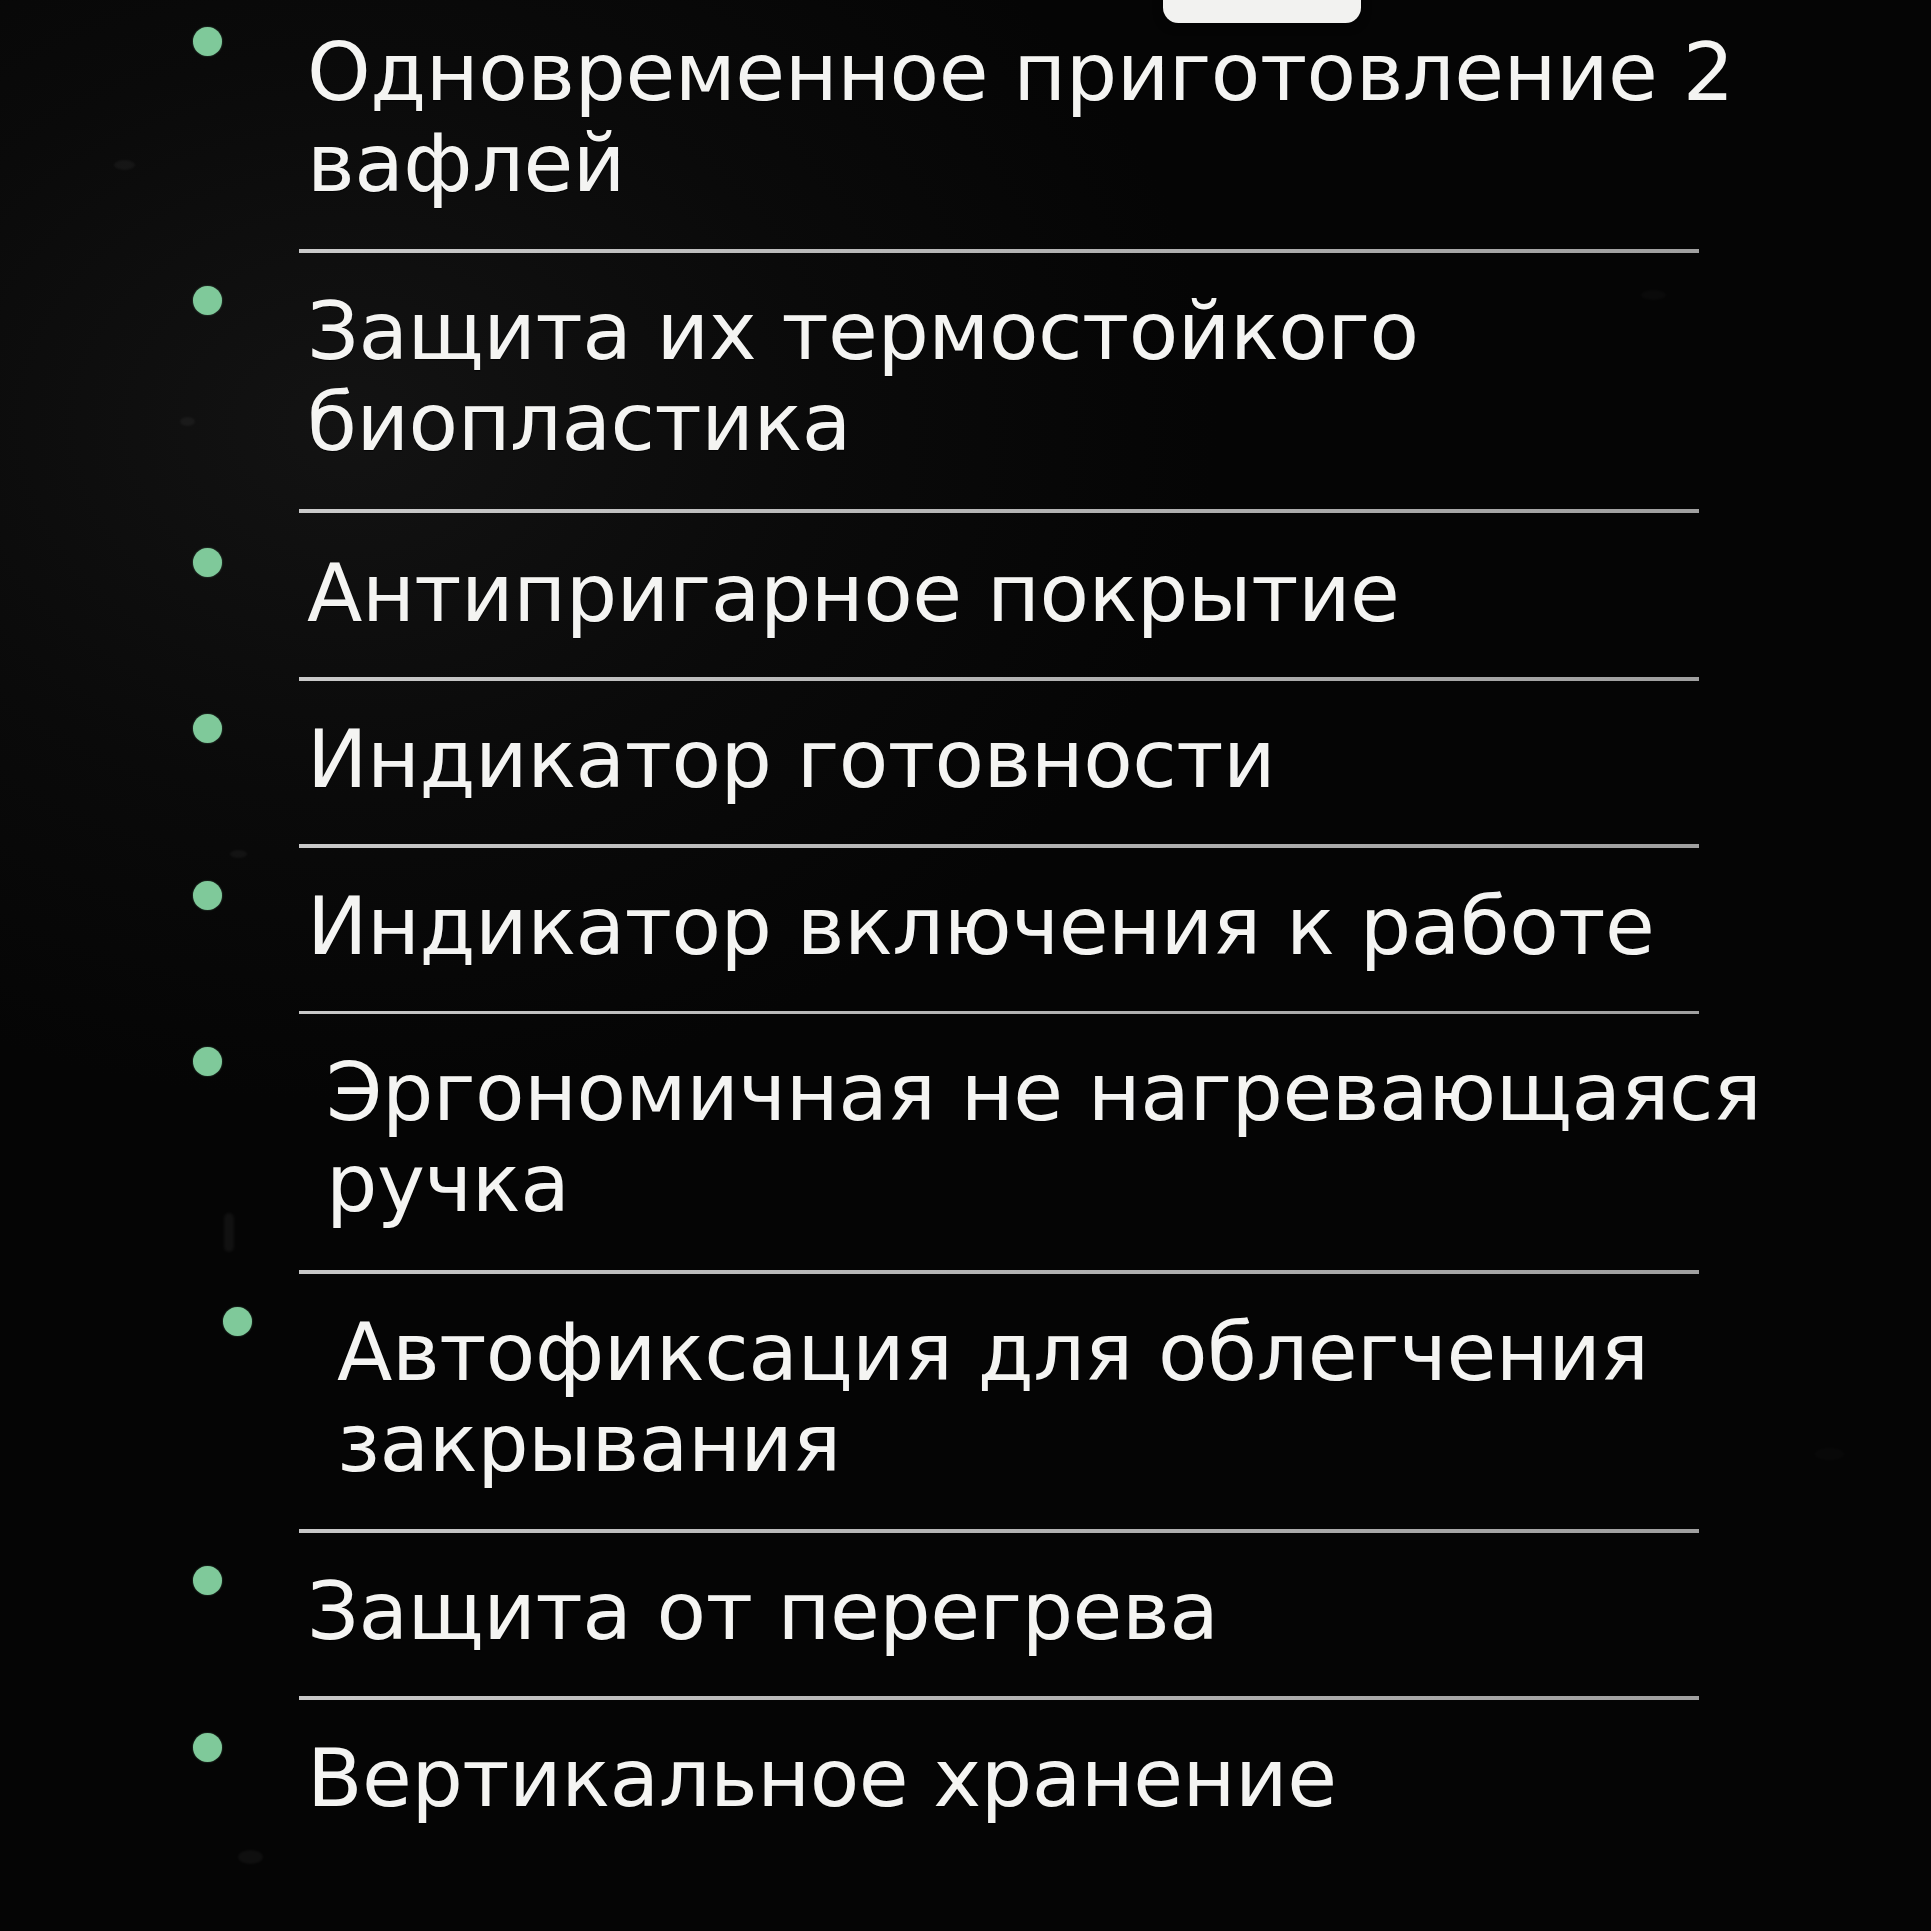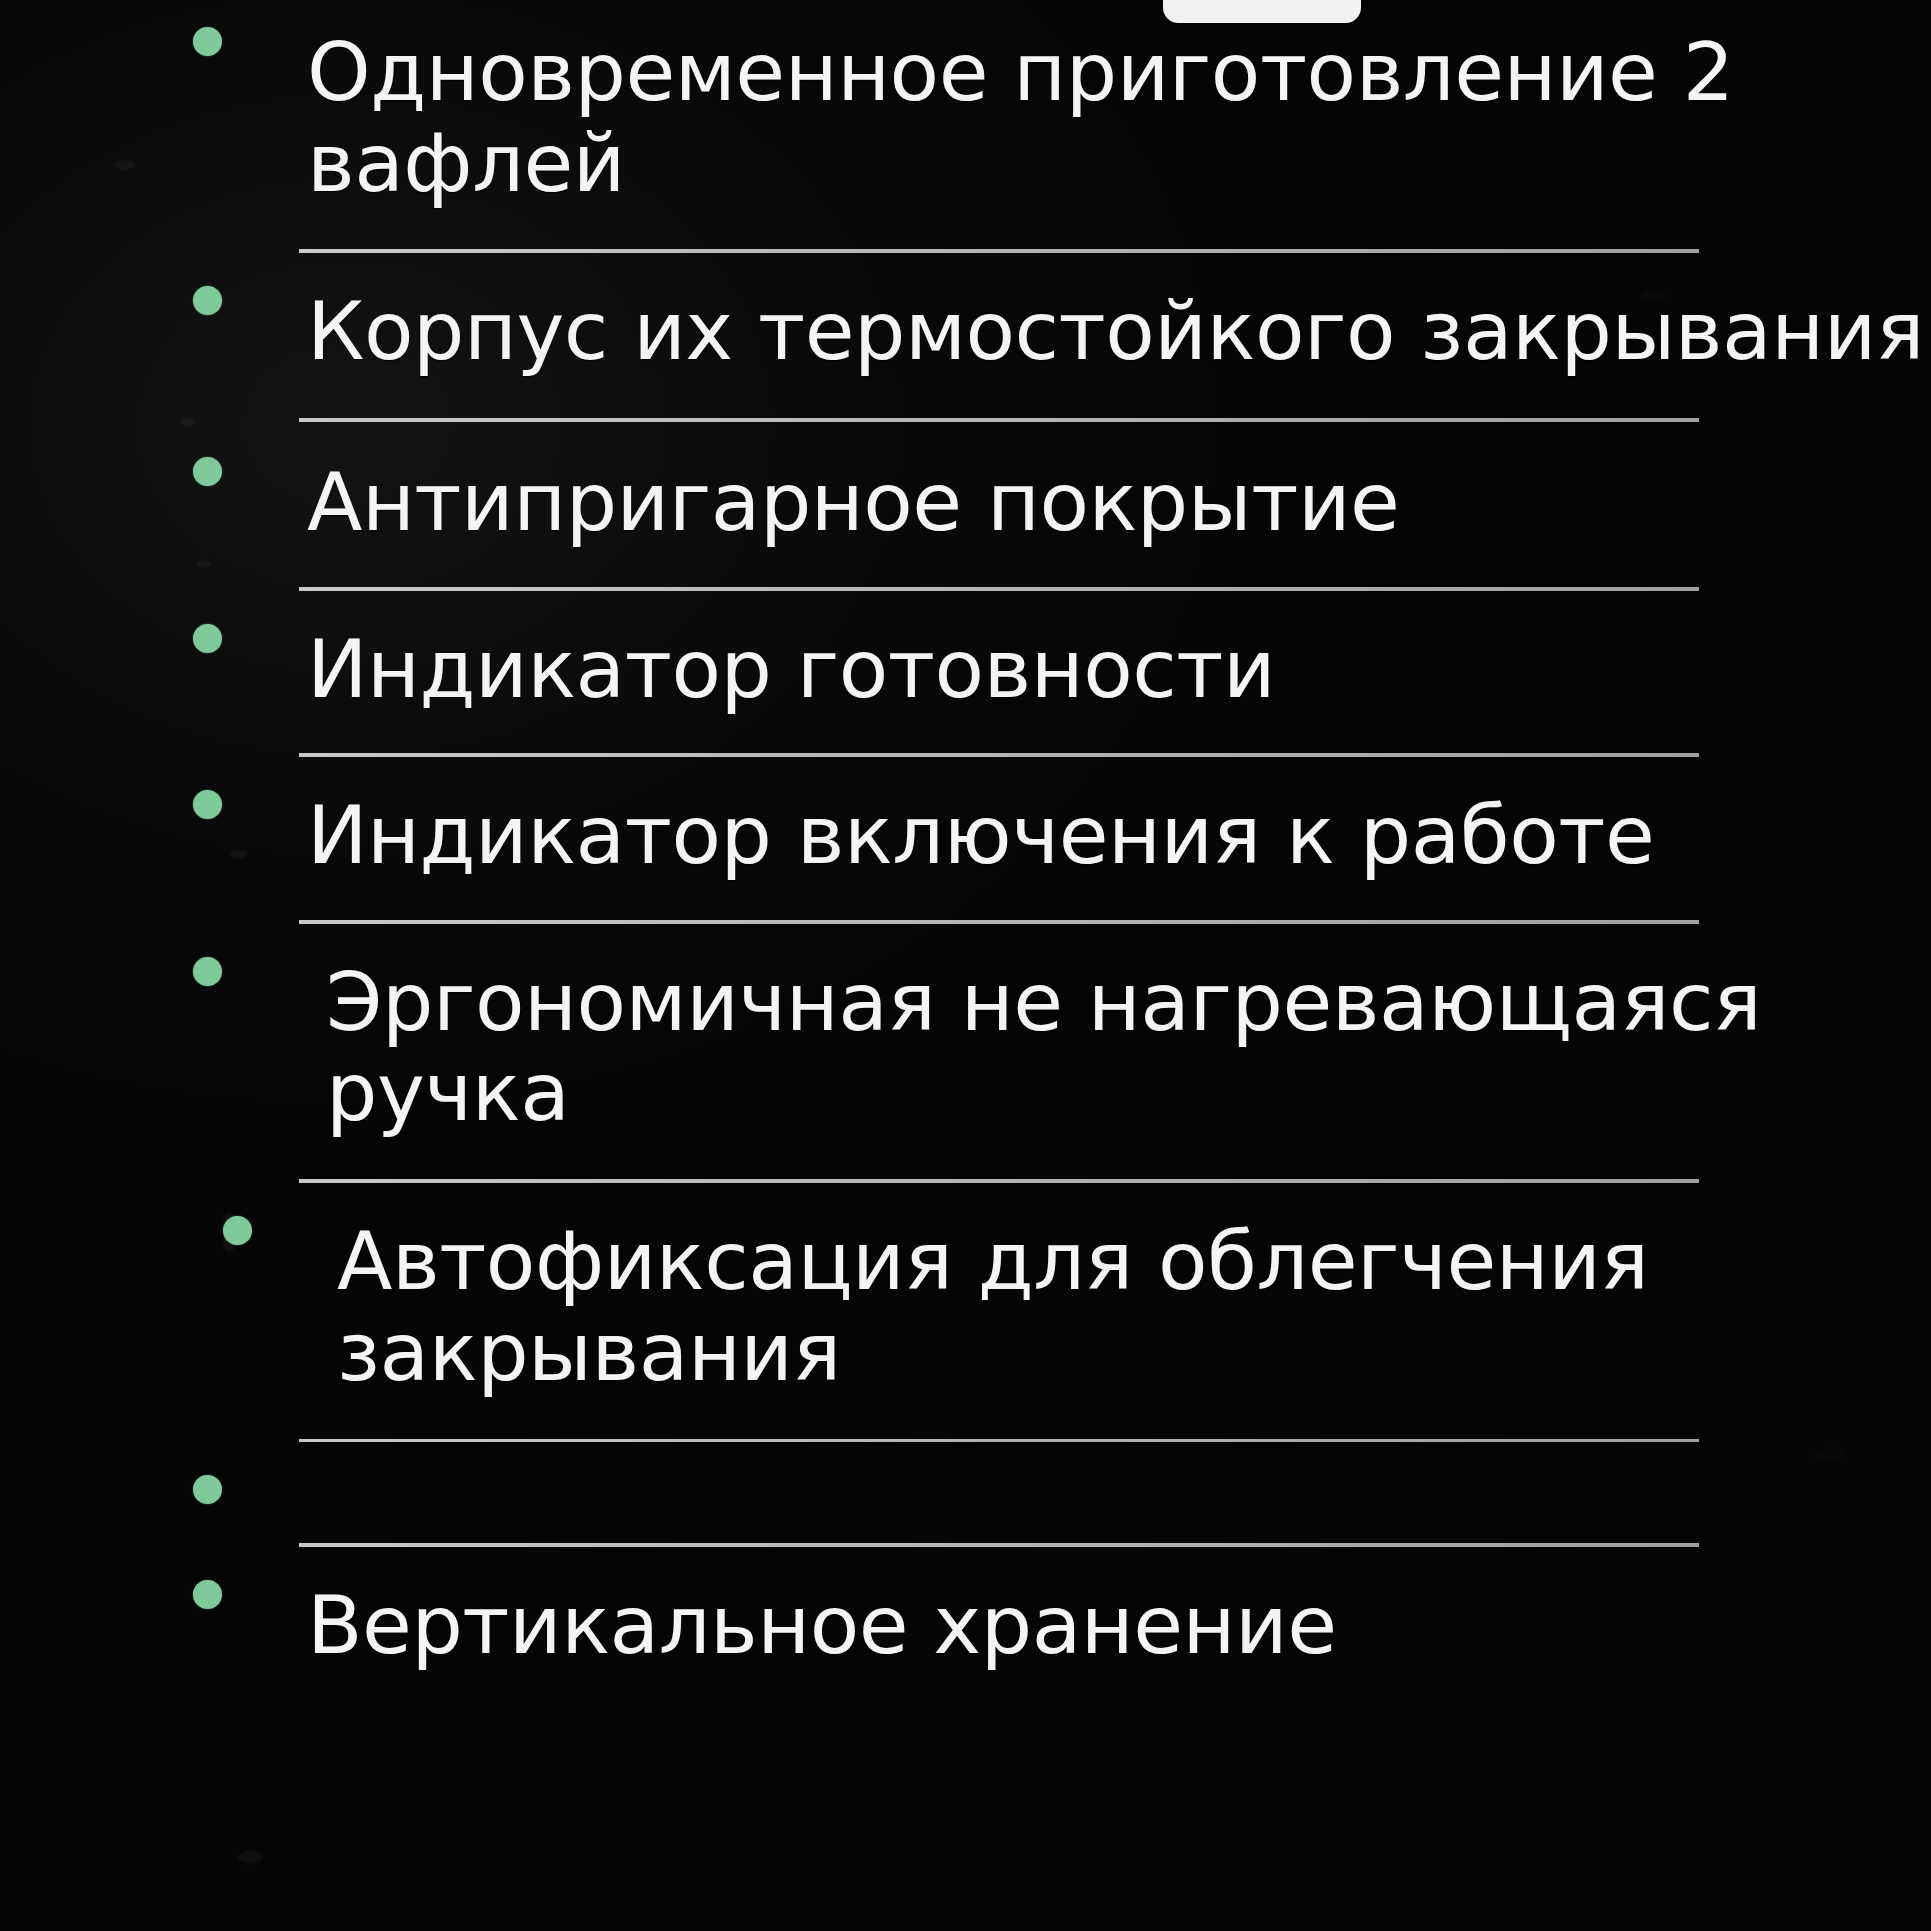--- a/index.html
+++ b/index.html
@@ -130,21 +130,21 @@
         <span class="bullet"></span>
       </span>
       <span class="feature-text">Одновременное приготовление 2 вафлей</span>
     </li>
     <li class="divider" style="margin-top:41px;"></li>
 
     <li class="feature" style="margin-top:33px;">
       <span class="bullet-cell">
         <span class="bullet"></span>
       </span>
-      <span class="feature-text">Корпус их термостойкого закрывания</span>
+      <span class="feature-text">Защита их термостойкого биопластика</span>
     </li>
     <li class="divider" style="margin-top:41px;"></li>
 
     <li class="feature" style="margin-top:35px;">
       <span class="bullet-cell">
         <span class="bullet"></span>
       </span>
       <span class="feature-text">Антипригарное покрытие</span>
     </li>
     <li class="divider" style="margin-top:39px;"></li>
@@ -178,20 +178,21 @@
         <span class="bullet"></span>
       </span>
       <span class="feature-text" style="padding-right:58px;">Автофиксация для облегчения закрывания</span>
     </li>
     <li class="divider" style="margin-top:41px;"></li>
 
     <li class="feature" style="margin-top:33px;">
       <span class="bullet-cell">
         <span class="bullet"></span>
       </span>
+      <span class="feature-text">Защита от перегрева</span>
     </li>
     <li class="divider" style="margin-top:39px;"></li>
 
     <li class="feature" style="margin-top:33px;">
       <span class="bullet-cell">
         <span class="bullet"></span>
       </span>
       <span class="feature-text">Вертикальное хранение</span>
     </li>
 

